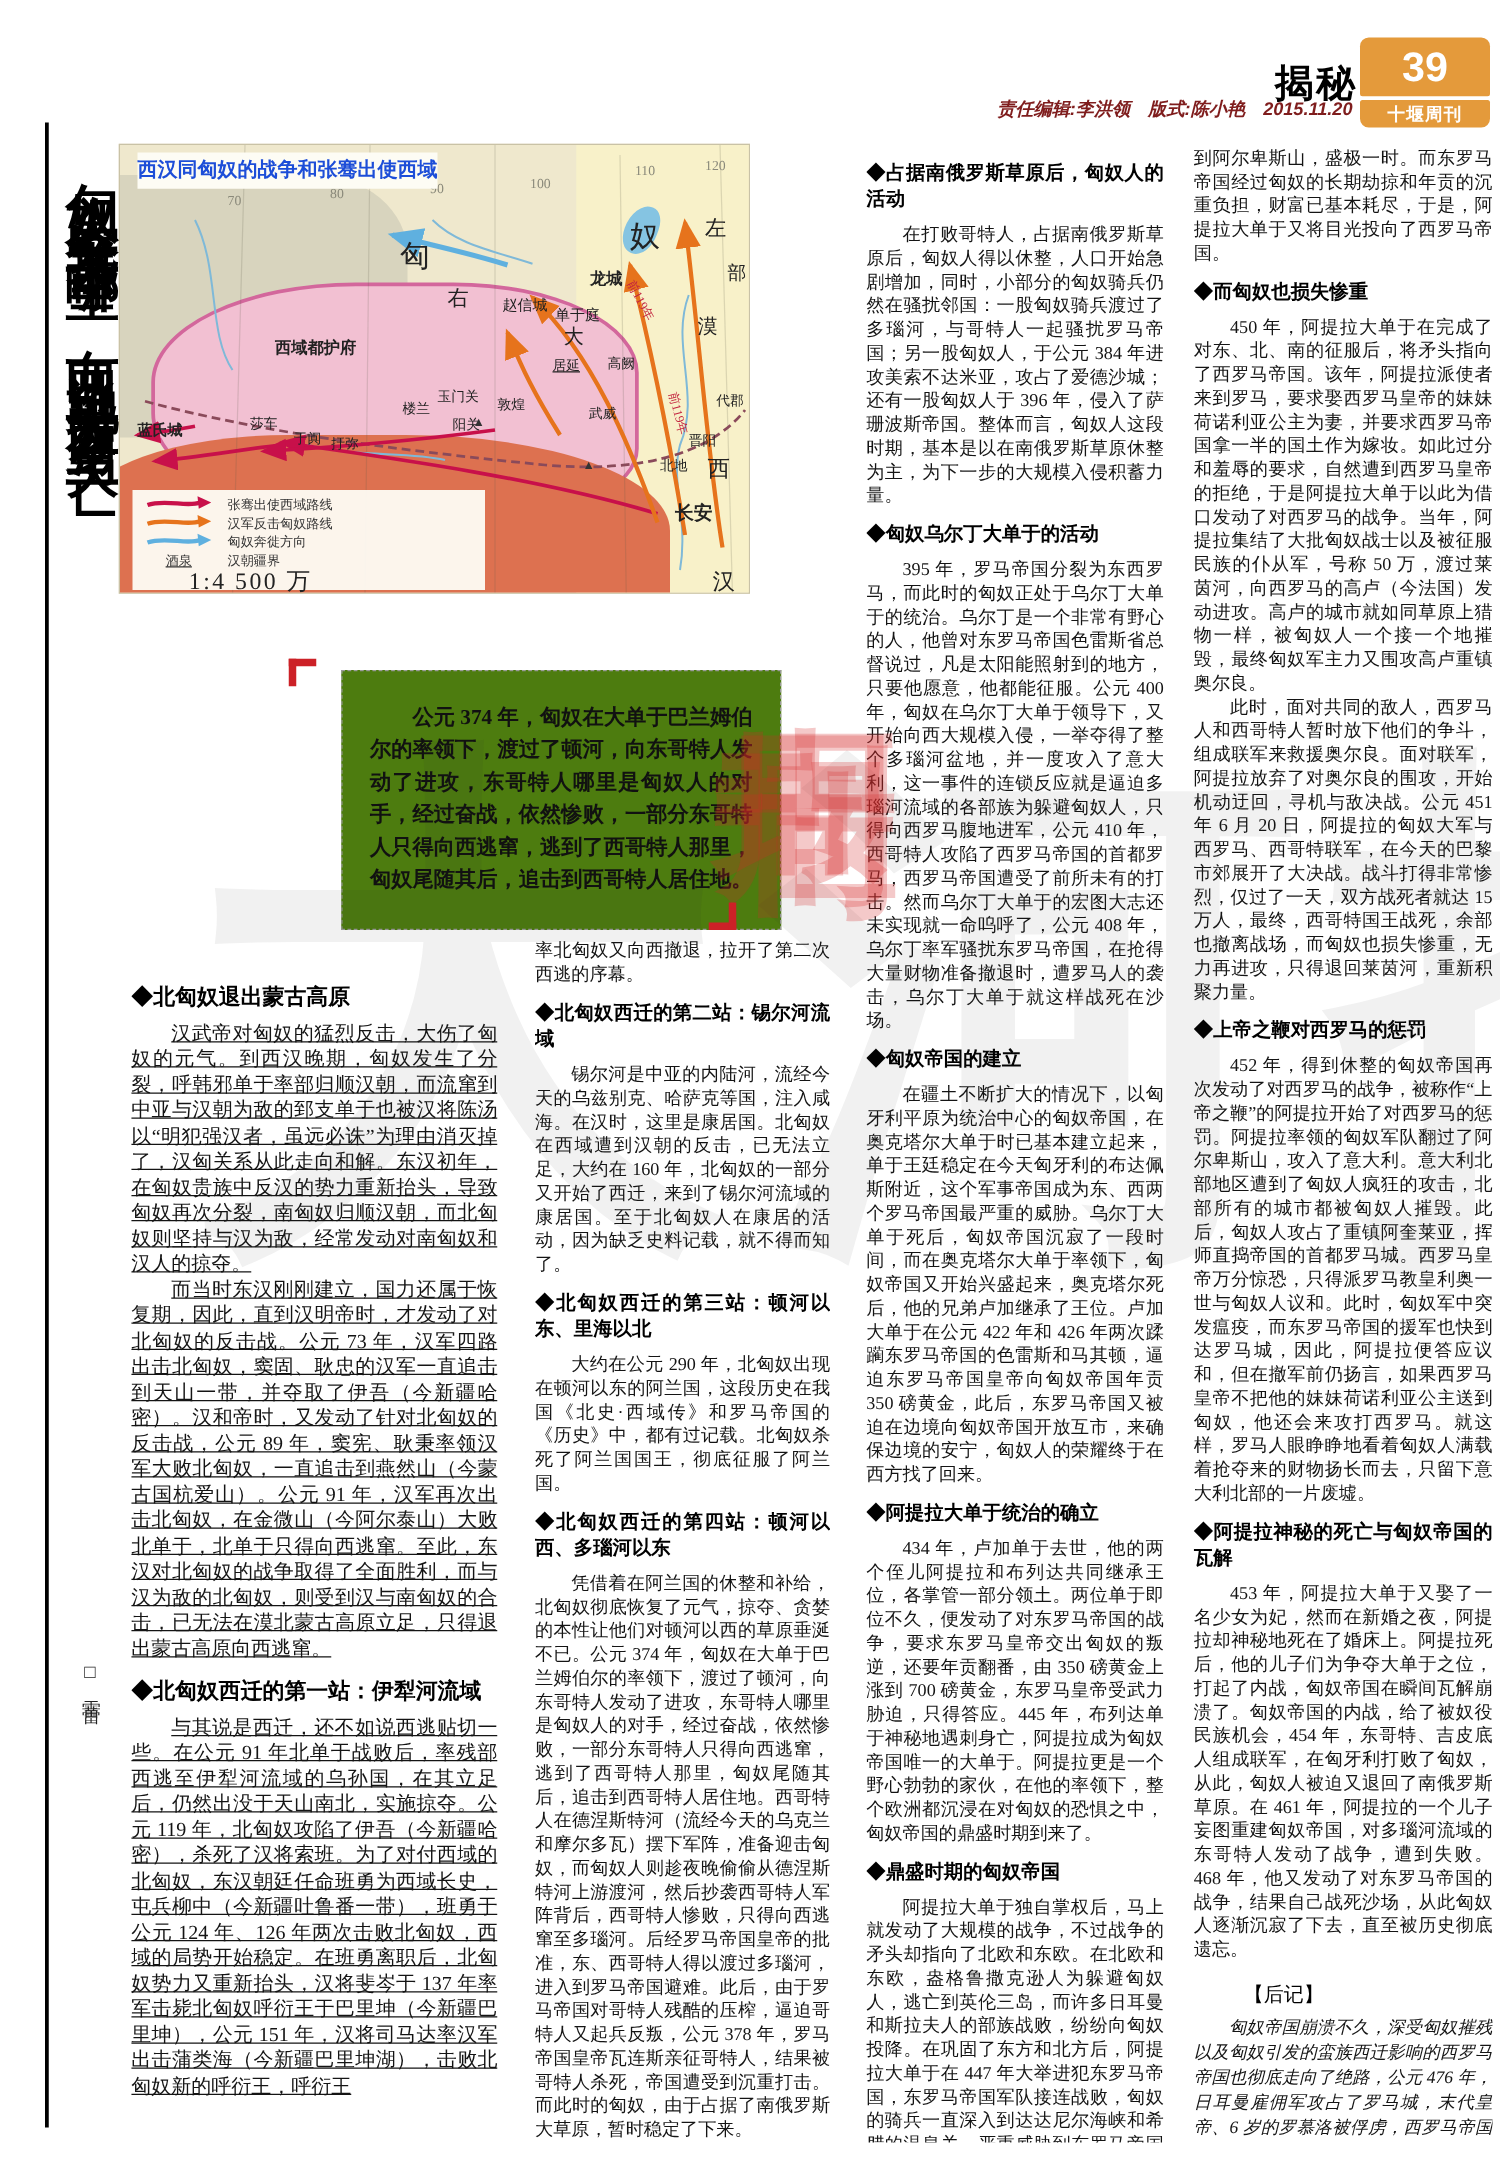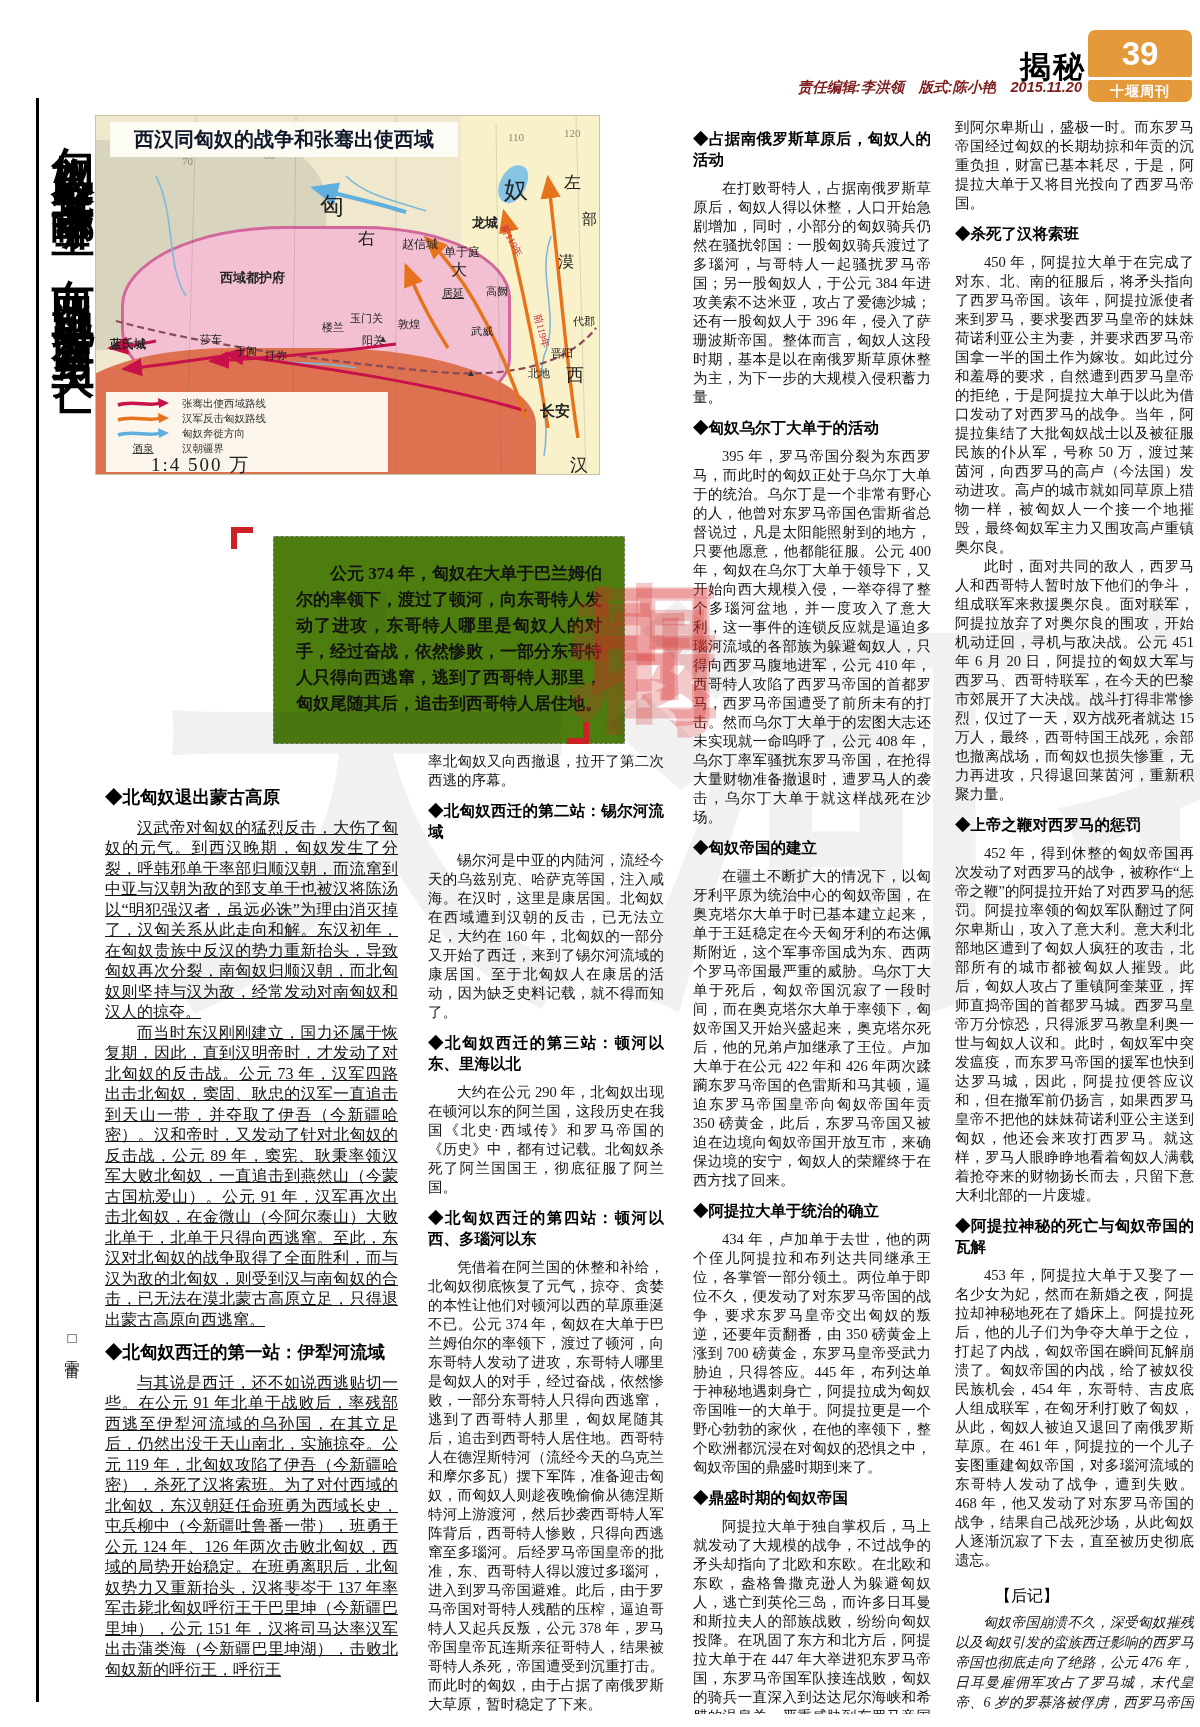--- a/index.html
+++ b/index.html
@@ -32,22 +32,22 @@
   .m-yellow{position:absolute;left:365px;top:-10px;width:160px;height:380px;background:#f8f1c9;}
   .m-pink{position:absolute;left:25px;top:110px;width:390px;height:190px;background:#f2c0d2;
     border:3px solid #d3679c;border-radius:42% 38% 30% 45%;}
   .m-red{position:absolute;left:-30px;top:232px;width:470px;height:170px;background:#dd7150;
     border-radius:35% 45% 0 0;}
   .m-lake{position:absolute;left:404px;top:48px;width:26px;height:40px;background:#85c4e2;
     border-radius:60% 40% 55% 45%;transform:rotate(20deg);}
   #map svg.routes{position:absolute;left:0;top:0;z-index:3;}
   .m-label{position:absolute;z-index:4;white-space:nowrap;font-family:"Liberation Serif",serif;
     color:#222;line-height:1;}
-  .map-title{position:absolute;left:14px;top:6px;z-index:6;background:#fdfcf4;padding:4px 24px;
-    font-family:"Liberation Sans",sans-serif;font-weight:bold;font-size:20px;color:#0f172a;}
+  .map-title{position:absolute;left:14px;top:6px;z-index:6;background:#fdfcf4;padding:4px 0;
+    font-family:"Liberation Sans",sans-serif;font-weight:bold;font-size:16px;color:#1d4ed8;}
   .legend{position:absolute;left:10px;top:276px;z-index:6;width:282px;height:80px;
     background:rgba(253,252,244,.95);padding:4px 8px 2px 8px;}
   .lg-row{display:flex;align-items:center;height:15px;font-size:10.5px;color:#333;
     font-family:"Liberation Sans",sans-serif;}
   .lg-swatch{width:58px;margin-right:10px;flex:0 0 auto;text-align:center;}
   .lg-place{font-size:10.5px;text-decoration:underline;color:#333;width:58px;margin-right:10px;text-align:center;}
   .map-scale{position:absolute;left:55px;top:336px;z-index:6;font-size:19px;color:#222;
     letter-spacing:2px;font-family:"Liberation Serif",serif;}
   
   .quote-box{position:absolute;left:237px;top:536px;width:352px;height:208px;background:#4d7c0f;
@@ -247,21 +247,21 @@
       <p class="b-p" data-name="body-paragraph">395 年，罗马帝国分裂为东西罗马，而此时的匈奴正处于乌尔丁大单于的统治。乌尔丁是一个非常有野心的人，他曾对东罗马帝国色雷斯省总督说过，凡是太阳能照射到的地方，只要他愿意，他都能征服。公元 400 年，匈奴在乌尔丁大单于领导下，又开始向西大规模入侵，一举夺得了整个多瑙河盆地，并一度攻入了意大利，这一事件的连锁反应就是逼迫多瑙河流域的各部族为躲避匈奴人，只得向西罗马腹地进军，公元 410 年，西哥特人攻陷了西罗马帝国的首都罗马，西罗马帝国遭受了前所未有的打击。然而乌尔丁大单于的宏图大志还未实现就一命呜呼了，公元 408 年，乌尔丁率军骚扰东罗马帝国，在抢得大量财物准备撤退时，遭罗马人的袭击，乌尔丁大单于就这样战死在沙场。</p>
       <h3 class="b-h" data-name="section-heading">◆匈奴帝国的建立</h3>
       <p class="b-p" data-name="body-paragraph">在疆土不断扩大的情况下，以匈牙利平原为统治中心的匈奴帝国，在奥克塔尔大单于时已基本建立起来，单于王廷稳定在今天匈牙利的布达佩斯附近，这个军事帝国成为东、西两个罗马帝国最严重的威胁。乌尔丁大单于死后，匈奴帝国沉寂了一段时间，而在奥克塔尔大单于率领下，匈奴帝国又开始兴盛起来，奥克塔尔死后，他的兄弟卢加继承了王位。卢加大单于在公元 422 年和 426 年两次蹂躏东罗马帝国的色雷斯和马其顿，逼迫东罗马帝国皇帝向匈奴帝国年贡 350 磅黄金，此后，东罗马帝国又被迫在边境向匈奴帝国开放互市，来确保边境的安宁，匈奴人的荣耀终于在西方找了回来。</p>
       <h3 class="b-h" data-name="section-heading">◆阿提拉大单于统治的确立</h3>
       <p class="b-p" data-name="body-paragraph">434 年，卢加单于去世，他的两个侄儿阿提拉和布列达共同继承王位，各掌管一部分领土。两位单于即位不久，便发动了对东罗马帝国的战争，要求东罗马皇帝交出匈奴的叛逆，还要年贡翻番，由 350 磅黄金上涨到 700 磅黄金，东罗马皇帝受武力胁迫，只得答应。445 年，布列达单于神秘地遇刺身亡，阿提拉成为匈奴帝国唯一的大单于。阿提拉更是一个野心勃勃的家伙，在他的率领下，整个欧洲都沉浸在对匈奴的恐惧之中，匈奴帝国的鼎盛时期到来了。</p>
       <h3 class="b-h" data-name="section-heading">◆鼎盛时期的匈奴帝国</h3>
       <p class="b-p" data-name="body-paragraph">阿提拉大单于独自掌权后，马上就发动了大规模的战争，不过战争的矛头却指向了北欧和东欧。在北欧和东欧，盎格鲁撒克逊人为躲避匈奴人，逃亡到英伦三岛，而许多日耳曼和斯拉夫人的部族战败，纷纷向匈奴投降。在巩固了东方和北方后，阿提拉大单于在 447 年大举进犯东罗马帝国，东罗马帝国军队接连战败，匈奴的骑兵一直深入到达达尼尔海峡和希腊的温泉关，严重威胁到东罗马帝国首都君士坦丁堡的安全，东罗马帝国皇帝被迫求和，双方在 448 年签订和约，东罗马除了马上向匈奴支付赔款 6000 磅黄金，年贡也由 700 磅黄金涨到 2100 磅黄金。至此，匈奴帝国的疆域东到里海，北到北海，西到莱茵河，南</p>
     </div>
   <div id="col4" class="col col-sm" data-name="body-column-4">
       <p class="b-pc" data-name="continuation-paragraph">到阿尔卑斯山，盛极一时。而东罗马帝国经过匈奴的长期劫掠和年贡的沉重负担，财富已基本耗尽，于是，阿提拉大单于又将目光投向了西罗马帝国。</p>
-      <h3 class="b-h" data-name="section-heading">◆杀死了汉将索班</h3>
+      <h3 class="b-h" data-name="section-heading">◆而匈奴也损失惨重</h3>
       <p class="b-p" data-name="body-paragraph">450 年，阿提拉大单于在完成了对东、北、南的征服后，将矛头指向了西罗马帝国。该年，阿提拉派使者来到罗马，要求娶西罗马皇帝的妹妹荷诺利亚公主为妻，并要求西罗马帝国拿一半的国土作为嫁妆。如此过分和羞辱的要求，自然遭到西罗马皇帝的拒绝，于是阿提拉大单于以此为借口发动了对西罗马的战争。当年，阿提拉集结了大批匈奴战士以及被征服民族的仆从军，号称 50 万，渡过莱茵河，向西罗马的高卢（今法国）发动进攻。高卢的城市就如同草原上猎物一样，被匈奴人一个接一个地摧毁，最终匈奴军主力又围攻高卢重镇奥尔良。</p>
       <p class="b-p" data-name="body-paragraph">此时，面对共同的敌人，西罗马人和西哥特人暂时放下他们的争斗，组成联军来救援奥尔良。面对联军，阿提拉放弃了对奥尔良的围攻，开始机动迂回，寻机与敌决战。公元 451 年 6 月 20 日，阿提拉的匈奴大军与西罗马、西哥特联军，在今天的巴黎市郊展开了大决战。战斗打得非常惨烈，仅过了一天，双方战死者就达 15 万人，最终，西哥特国王战死，余部也撤离战场，而匈奴也损失惨重，无力再进攻，只得退回莱茵河，重新积聚力量。</p>
       <h3 class="b-h" data-name="section-heading">◆上帝之鞭对西罗马的惩罚</h3>
       <p class="b-p" data-name="body-paragraph">452 年，得到休整的匈奴帝国再次发动了对西罗马的战争，被称作“上帝之鞭”的阿提拉开始了对西罗马的惩罚。阿提拉率领的匈奴军队翻过了阿尔卑斯山，攻入了意大利。意大利北部地区遭到了匈奴人疯狂的攻击，北部所有的城市都被匈奴人摧毁。此后，匈奴人攻占了重镇阿奎莱亚，挥师直捣帝国的首都罗马城。西罗马皇帝万分惊恐，只得派罗马教皇利奥一世与匈奴人议和。此时，匈奴军中突发瘟疫，而东罗马帝国的援军也快到达罗马城，因此，阿提拉便答应议和，但在撤军前仍扬言，如果西罗马皇帝不把他的妹妹荷诺利亚公主送到匈奴，他还会来攻打西罗马。就这样，罗马人眼睁睁地看着匈奴人满载着抢夺来的财物扬长而去，只留下意大利北部的一片废墟。</p>
       <h3 class="b-h" data-name="section-heading">◆阿提拉神秘的死亡与匈奴帝国的瓦解</h3>
       <p class="b-p" data-name="body-paragraph">453 年，阿提拉大单于又娶了一名少女为妃，然而在新婚之夜，阿提拉却神秘地死在了婚床上。阿提拉死后，他的儿子们为争夺大单于之位，打起了内战，匈奴帝国在瞬间瓦解崩溃了。匈奴帝国的内战，给了被奴役民族机会，454 年，东哥特、吉皮底人组成联军，在匈牙利打败了匈奴，从此，匈奴人被迫又退回了南俄罗斯草原。在 461 年，阿提拉的一个儿子妄图重建匈奴帝国，对多瑙河流域的东哥特人发动了战争，遭到失败。468 年，他又发动了对东罗马帝国的战争，结果自己战死沙场，从此匈奴人逐渐沉寂了下去，直至被历史彻底遗忘。</p>
       <h4 class="b-hp" data-name="postscript-heading">【后记】</h4>
       <p class="b-pp" data-name="postscript-paragraph">匈奴帝国崩溃不久，深受匈奴摧残以及匈奴引发的蛮族西迁影响的西罗马帝国也彻底走向了绝路，公元 476 年，日耳曼雇佣军攻占了罗马城，末代皇帝、6 岁的罗慕洛被俘虏，西罗马帝国自此灭亡，标志着欧洲封建时代的开始。</p>
     </div>
 

